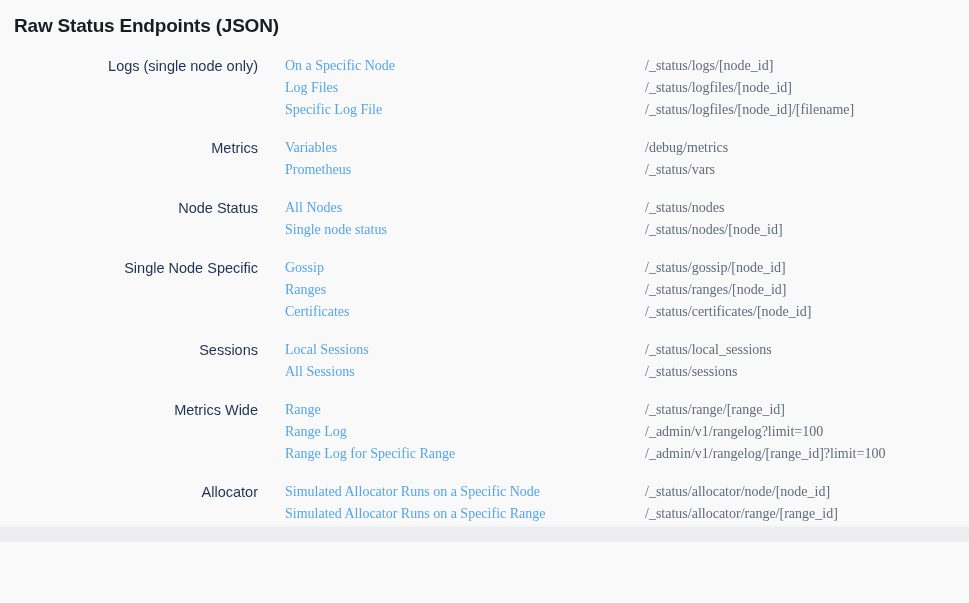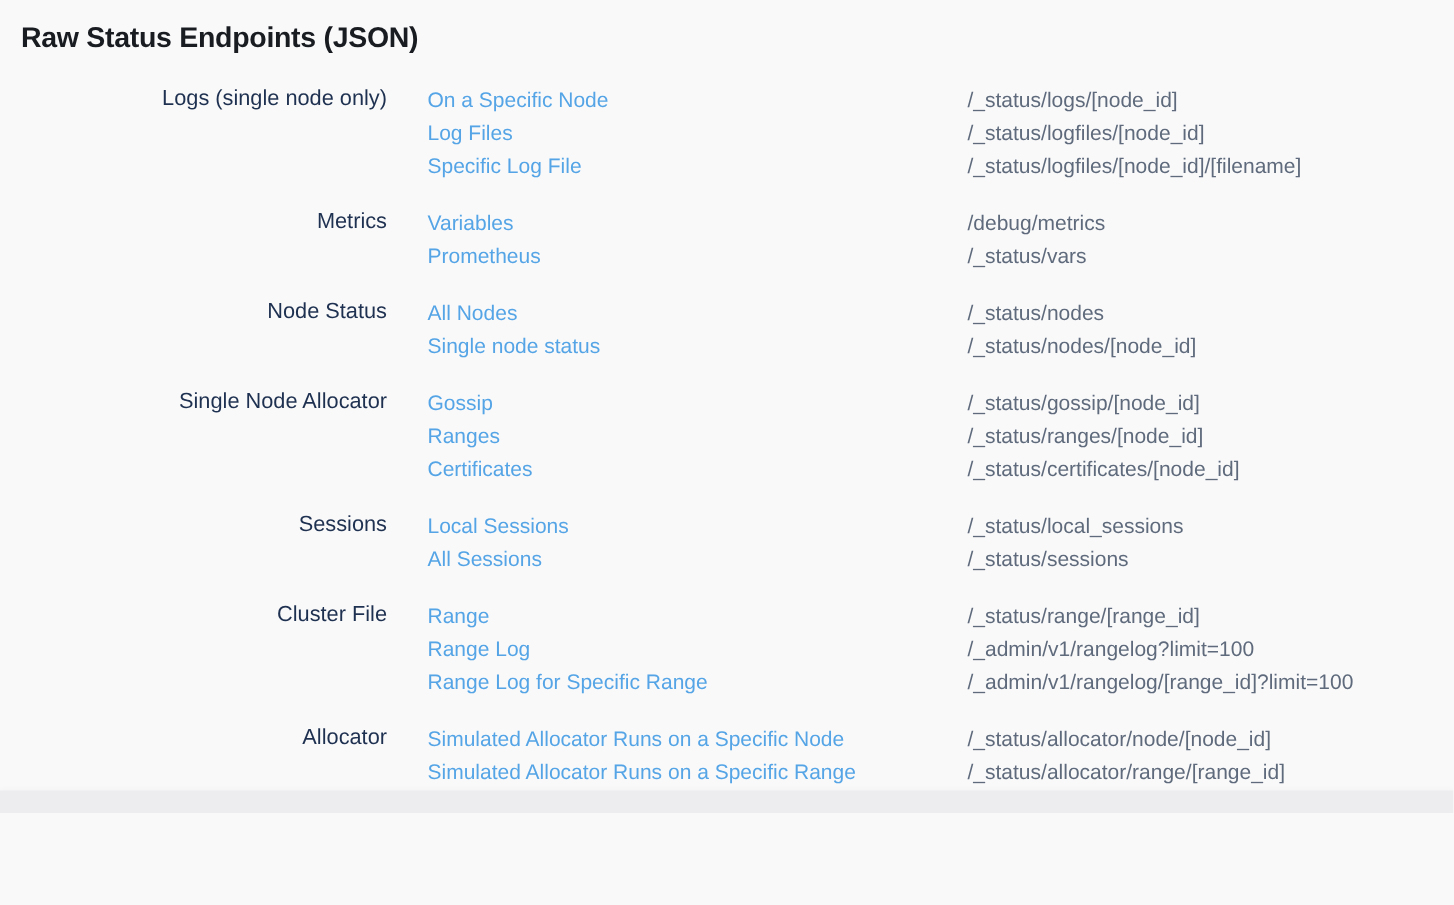--- a/index.html
+++ b/index.html
@@ -49,20 +49,21 @@
   .entry-list {
     margin-left: 27px;
     flex: 1;
     display: flex;
     flex-direction: column;
   }
   .entry {
     display: flex;
     align-items: center;
     line-height: 22px;
+    font-family: Liberation Serif, serif;
   }
   .entry-link {
     width: 360px;
     flex-shrink: 0;
     font-size: 14px;
     color: var(--link);
     text-decoration: none;
     cursor: pointer;
   }
   .entry-path {
@@ -130,21 +131,21 @@
   </div>
 
   <div class="entry">
     <a class="entry-link" href="#">Single node status</a>
     <span class="entry-path">/_status/nodes/[node_id]</span>
   </div>
 </div>
   </div>
 
   <div class="group">
-    <div class="cat-cell">Single Node Allocator</div>
+    <div class="cat-cell">Single Node Specific</div>
     <div class="entry-list">
   <div class="entry">
     <a class="entry-link" href="#">Gossip</a>
     <span class="entry-path">/_status/gossip/[node_id]</span>
   </div>
 
   <div class="entry">
     <a class="entry-link" href="#">Ranges</a>
     <span class="entry-path">/_status/ranges/[node_id]</span>
   </div>
@@ -166,21 +167,21 @@
   </div>
 
   <div class="entry">
     <a class="entry-link" href="#">All Sessions</a>
     <span class="entry-path">/_status/sessions</span>
   </div>
 </div>
   </div>
 
   <div class="group">
-    <div class="cat-cell">Cluster File</div>
+    <div class="cat-cell">Metrics Wide</div>
     <div class="entry-list">
 
   <div class="entry">
     <a class="entry-link" href="#">Range</a>
     <span class="entry-path">/_status/range/[range_id]</span>
   </div>
 
   <div class="entry">
     <a class="entry-link" href="#">Range Log</a>
     <span class="entry-path">/_admin/v1/rangelog?limit=100</span>

